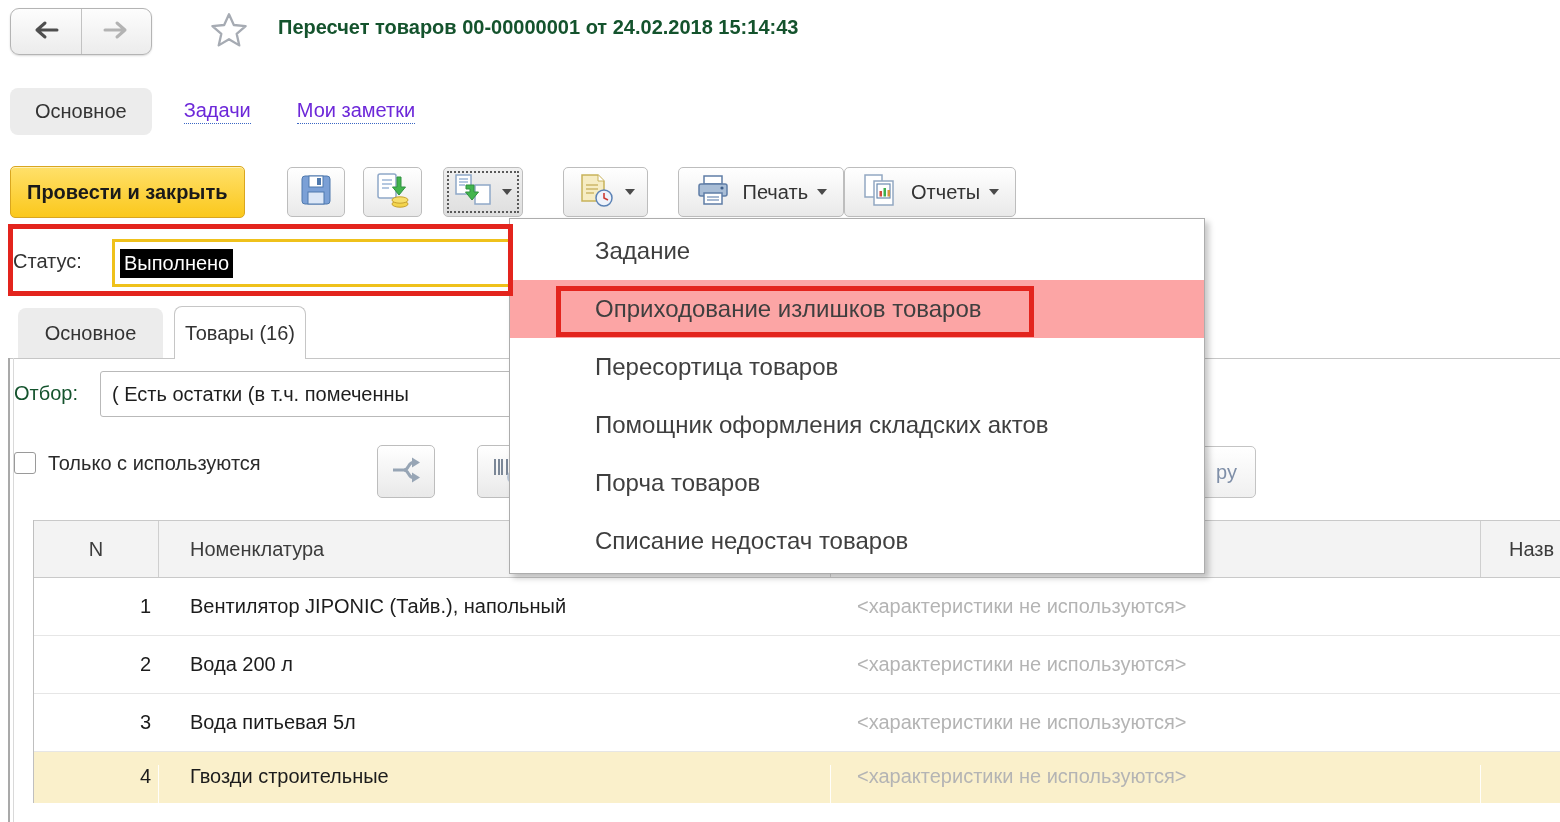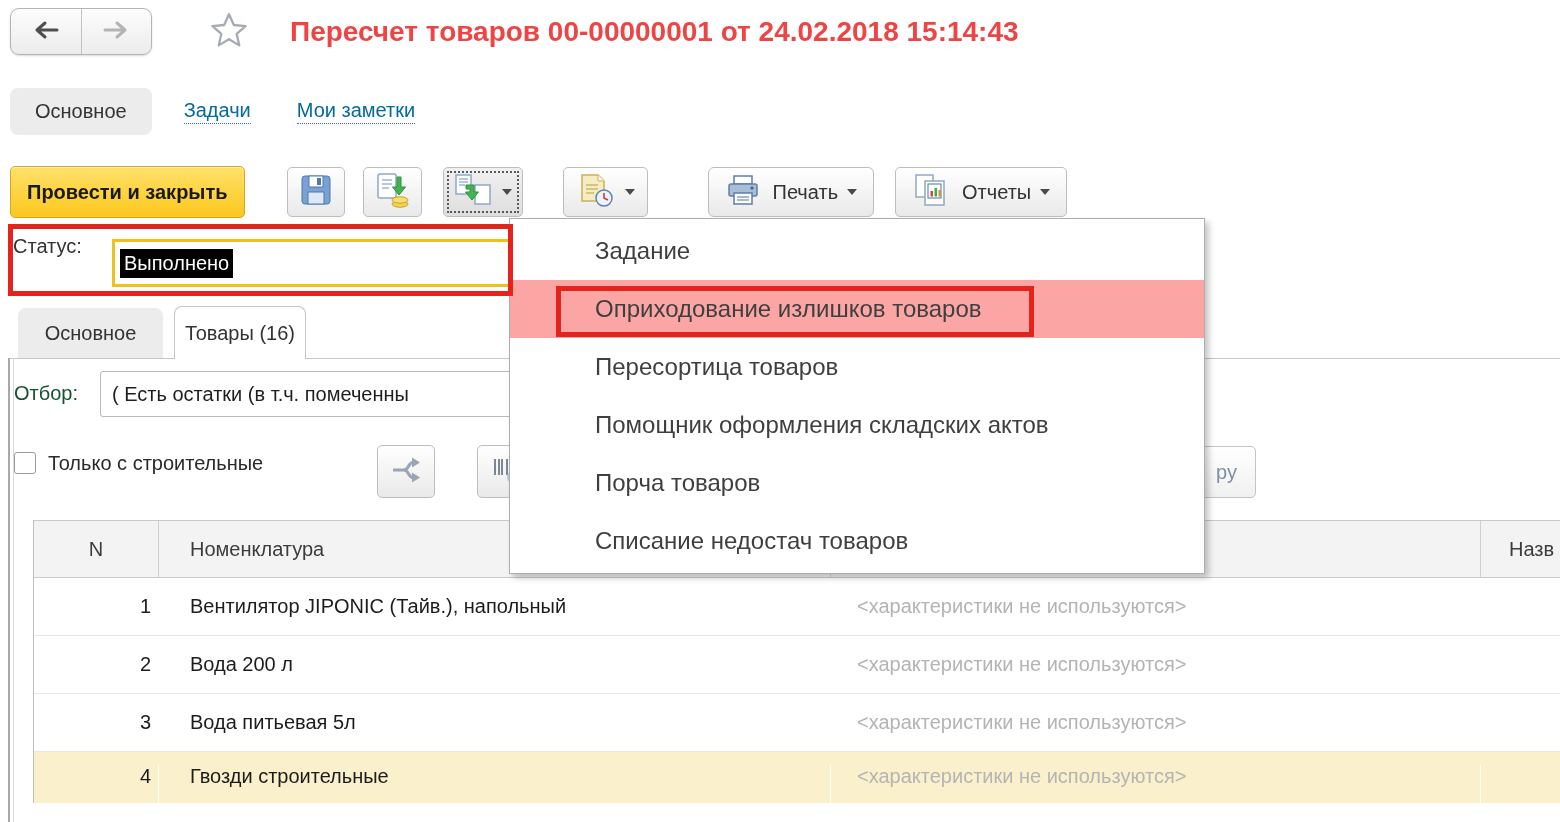--- a/index.html
+++ b/index.html
@@ -8,45 +8,45 @@
   #app { position:relative; width:1560px; height:822px; background:#fff; overflow:hidden; }
 
   
   .nav-group { position:absolute; left:10px; top:8px; width:142px; height:47px;
     border:1px solid #b4b4b4; border-radius:9px; background:linear-gradient(#fdfdfd,#ececec);
     box-shadow:0 1px 2px rgba(0,0,0,.15); display:flex; }
   .nav-cell { flex:1; display:flex; align-items:center; justify-content:center; }
   .nav-cell:first-child { border-right:1px solid #c2c2c2; }
 
   .star-wrap { position:absolute; left:208px; top:10px; }
-  .page-title { position:absolute; left:290px; top:16px; font-size:28px; font-weight:bold; color:#ef4444; white-space:nowrap; }
+  .page-title { position:absolute; left:278px; top:16px; font-size:20px; font-weight:bold; color:#14532d; white-space:nowrap; }
 
   .navtabs { position:absolute; left:10px; top:88px; display:flex; align-items:center; }
   .navtab-chip { height:47px; line-height:47px; padding:0 25px; background:#ececec; border-radius:8px;
     font-size:20px; color:#333; }
-  .navtab-link { margin-left:32px; height:47px; line-height:45px; font-size:20px; color:#0369a1; cursor:pointer; }
+  .navtab-link { margin-left:32px; height:47px; line-height:45px; font-size:20px; color:#6d28d9; cursor:pointer; }
   .navtab-link span { border-bottom:1px dotted #3a66c4; padding-bottom:2px; }
   .navtab-link.second { margin-left:46px; }
 
   
   .toolbar { position:absolute; left:10px; top:166px; height:52px; display:flex; align-items:center; }
   .btn-primary { height:52px; padding:0 16px; background:linear-gradient(#ffe06a,#fbc81c);
     border:1px solid #d9a61f; border-radius:5px; font-size:20px; font-weight:bold; color:#1a1a1a;
     display:flex; align-items:center; box-shadow:inset 0 1px 0 rgba(255,255,255,.5); cursor:pointer; }
   .iconbtn { height:50px; background:linear-gradient(#ffffff,#e9e9e9); border:1px solid #bdbdbd;
     border-radius:5px; display:flex; align-items:center; justify-content:center; cursor:pointer; }
   .caret { width:0; height:0; border-left:5px solid transparent; border-right:5px solid transparent;
     border-top:6px solid #4a4a4a; margin-left:9px; }
   .txtbtn { height:50px; background:linear-gradient(#ffffff,#e9e9e9); border:1px solid #bdbdbd;
     border-radius:5px; display:flex; align-items:center; padding:0 16px; font-size:20px; color:#333; cursor:pointer; }
   .txtbtn .lbl { margin-left:12px; }
   .focused-drop { background:linear-gradient(#f0f0f0,#dedede); outline:2px dotted #5a5a5a; outline-offset:-6px; }
 
   
-  .status-label { position:absolute; left:13px; top:235px; font-size:20px; color:#333; }
+  .status-label { position:absolute; left:13px; top:250px; font-size:20px; color:#333; }
   .status-input { position:absolute; left:112px; top:239px; width:990px; height:48px; background:#fff;
     border:3px solid #efc11b; display:flex; align-items:center; padding-left:5px; }
   .status-selection { background:#000000; color:#fff; font-size:20px; padding:3px 4px; }
 
   
   .red-rect { position:absolute; border:5px solid #e3241d; z-index:40; pointer-events:none; }
   #red1 { left:8px; top:224px; width:505px; height:72px; }
   #red2 { left:556px; top:286px; width:478px; height:51px; }
 
   
@@ -183,35 +183,35 @@
           <path d="M6 3 h16 l6 6 v20 h-22 z" fill="#f6ecc3" stroke="#c8b25a" stroke-width="1.5"></path>
           <path d="M22 3 v6 h6" fill="#fff" stroke="#c8b25a"></path>
           <path d="M10 13h12M10 17h12M10 21h8" stroke="#cdb76a" stroke-width="1.3"></path>
           <circle cx="28" cy="26" r="8" fill="#eef3fb" stroke="#5b82b5" stroke-width="1.5"></circle>
           <path d="M28 21 v5 l4 2" stroke="#cc3b33" stroke-width="1.6" fill="none"></path>
         </svg>
       </span>
       <span class="caret"></span>
     </div>
 
-    <div class="txtbtn" style="margin-left:60px;border-radius:6px;">
+    <div class="txtbtn" style="margin-left:30px;">
       <span>
         <svg width="36" height="34" viewBox="0 0 36 34">
           <rect x="9" y="3" width="18" height="8" fill="#fff" stroke="#5f7da6" stroke-width="1.5"></rect>
           <rect x="4" y="11" width="28" height="12" rx="2" fill="#a8bdd6" stroke="#5f7da6" stroke-width="1.5"></rect>
           <circle cx="27" cy="15" r="1.6" fill="#3e5f8a"></circle>
           <rect x="9" y="20" width="18" height="11" fill="#fff" stroke="#5f7da6" stroke-width="1.5"></rect>
           <path d="M12 24h12M12 27h12" stroke="#8aa3c4" stroke-width="1.3"></path>
         </svg>
       </span>
       <span class="lbl">Печать</span>
       <span class="caret"></span>
     </div>
 
-    <div class="txtbtn" style="margin-left:21px;">
+    <div class="txtbtn" style="">
       <span>
         <svg width="38" height="36" viewBox="0 0 38 36">
           <rect x="4" y="3" width="17" height="22" fill="#fff" stroke="#93a8c2" stroke-width="1.5"></rect>
           <rect x="13" y="9" width="19" height="24" fill="#fff" stroke="#93a8c2" stroke-width="1.5"></rect>
           <rect x="16" y="12" width="13" height="14" fill="#fdfdfd" stroke="#6b8ab0" stroke-width="1.2"></rect>
           <rect x="18.5" y="19" width="2.5" height="5.5" fill="#d04a3a"></rect>
           <rect x="22.5" y="16" width="2.5" height="8.5" fill="#3fae4d"></rect>
           <rect x="26.5" y="18" width="2.5" height="6.5" fill="#d0973a"></rect>
         </svg>
       </span>
@@ -228,21 +228,21 @@
   <div class="doctab-idle">Основное</div>
   <div class="doctab-active">Товары (16)</div>
   <div class="panel-topline"></div>
   <div class="panel-leftline"></div>
   <div class="panel-leftline2"></div>
 
   <div class="filter-label">Отбор:</div>
   <div class="filter-input">( Есть остатки (в т.ч. помеченны</div>
 
   <div class="checkbox"></div>
-  <div class="cb-label">Только с строительные</div>
+  <div class="cb-label">Только с используются</div>
 
   <div class="iconbtn" id="btn-share">
     <span>
       <svg width="34" height="34" viewBox="0 0 34 34">
         <path d="M4 17 h11" stroke="#97a5b5" stroke-width="3"></path>
         <path d="M15 17 C20 17 19 9.5 24 9.5" stroke="#97a5b5" stroke-width="3" fill="none"></path>
         <path d="M15 17 C20 17 19 24.5 24 24.5" stroke="#97a5b5" stroke-width="3" fill="none"></path>
         <path d="M23 4.5 l8 5 -8 5 z" fill="#97a5b5"></path>
         <path d="M23 19.5 l8 5 -8 5 z" fill="#97a5b5"></path>
       </svg>

